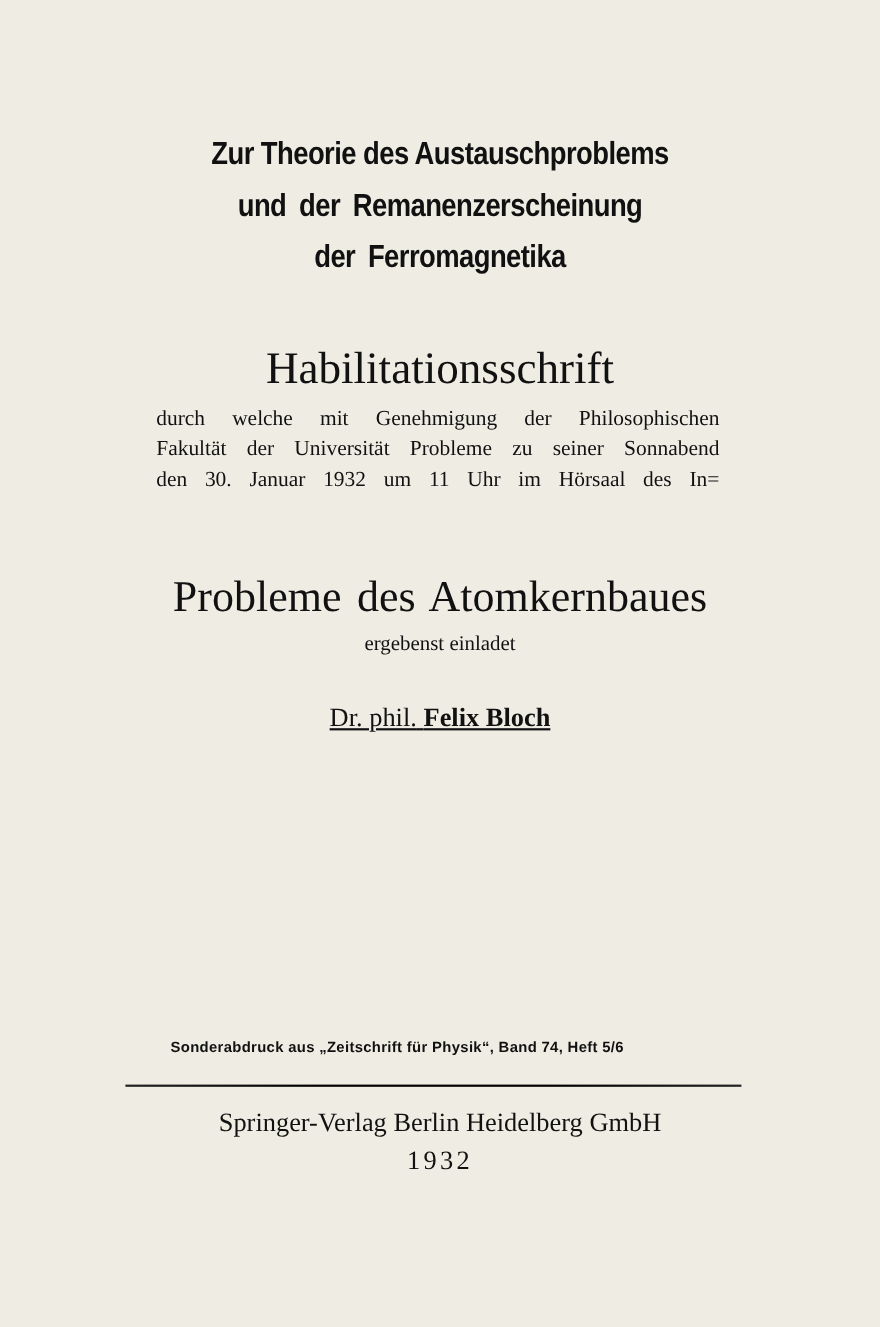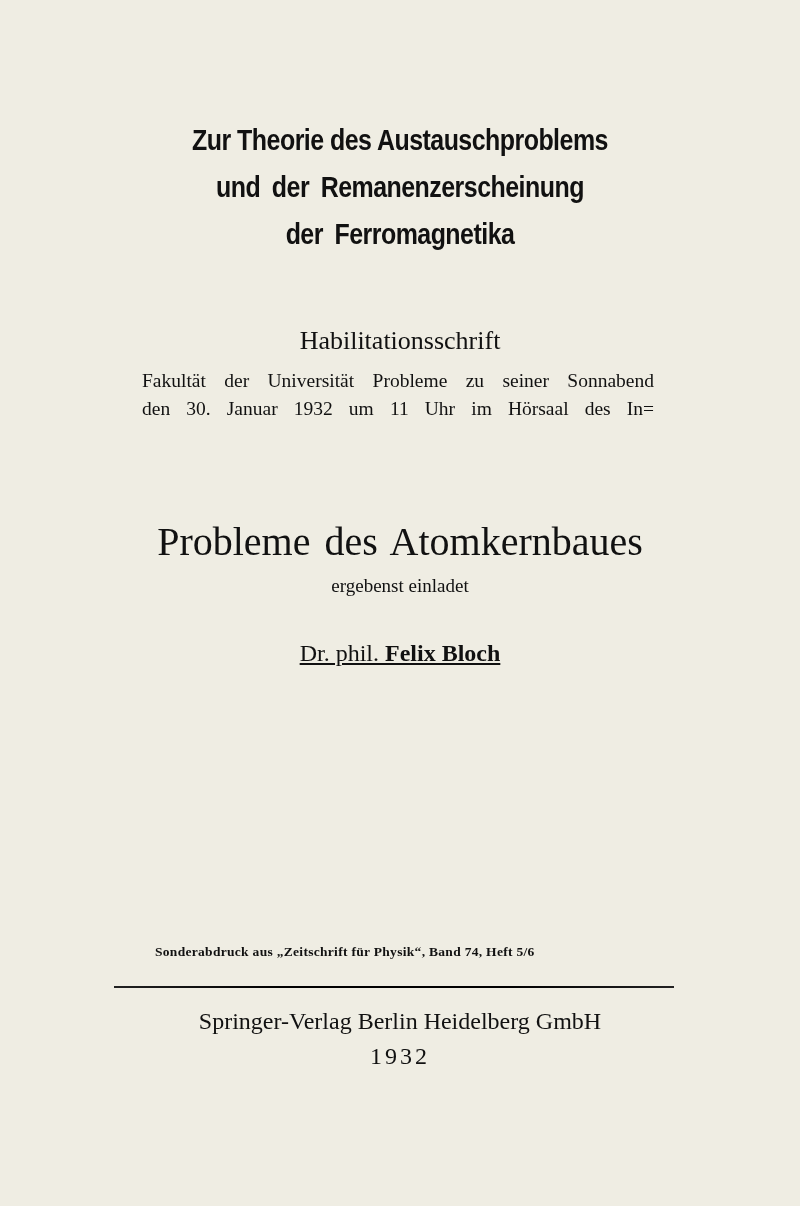--- a/index.html
+++ b/index.html
@@ -16,54 +16,55 @@
     font-family: "Liberation Sans", "DejaVu Sans", sans-serif;
     font-weight: bold;
     font-size: 29px;
     letter-spacing: -0.6px;
     transform: scaleX(0.86);
     transform-origin: center;
   }
   .t1 { top: 124px; }
   .t2 { top: 171px; word-spacing: 6px; }
   .t3 { top: 218px; word-spacing: 6px; }
-  .subtitle { top: 326px; font-size: 26px; }
+  .subtitle { top: 310px; font-size: 41px; }
   .body-block {
     position: absolute; top: 367px; left: 142px; width: 512px;
     font-size: 19.5px; line-height: 28px;
   }
   .jl { display: block; text-align: justify; text-align-last: justify; white-space: nowrap; }
   .cl { display: block; text-align: center; }
   .lecture { top: 518px; font-size: 40px; word-spacing: 4px; }
   .invite { top: 575px; font-size: 19px; }
   .author { top: 640px; font-size: 24px; text-decoration: underline; }
   .author b { font-weight: bold; }
   .offprint {
     position: absolute; top: 944px; left: 155px;
-    font-family: Liberation Serif, serif;
+    font-family: Liberation Sans, sans-serif;
     font-weight: bold; font-size: 13.5px; letter-spacing: 0.3px;
     white-space: nowrap;
   }
   .rule {
     position: absolute; top: 986px; left: 114px; width: 560px; height: 2px;
     background: linear-gradient(to right, #222 0%, #000 30%, #000 70%, #222 100%);
   }
   .publisher { top: 1008px; font-size: 24px; }
   .year { top: 1043px; font-size: 24px; letter-spacing: 3px; }
 </style>
 </head>
 <body>
 
 <div class="c title t1">Zur Theorie des Austauschproblems</div>
 <div class="c title t2">und der Remanenzerscheinung</div>
 <div class="c title t3">der Ferromagnetika</div>
 
 <div class="c subtitle">Habilitationsschrift</div>
 
 <div class="body-block">
+  <span class="jl">durch welche mit Genehmigung der Philosophischen</span>
   <span class="jl">Fakultät der Universität Probleme zu seiner Sonnabend</span>
   <span class="jl">den 30. Januar 1932 um 11 Uhr im Hörsaal des In=</span>
 </div>
 
 <div class="c lecture">Probleme des Atomkernbaues</div>
 <div class="c invite">ergebenst einladet</div>
 
 <div class="c author">
   <span>Dr. phil.</span>
   <b>Felix Bloch</b>

